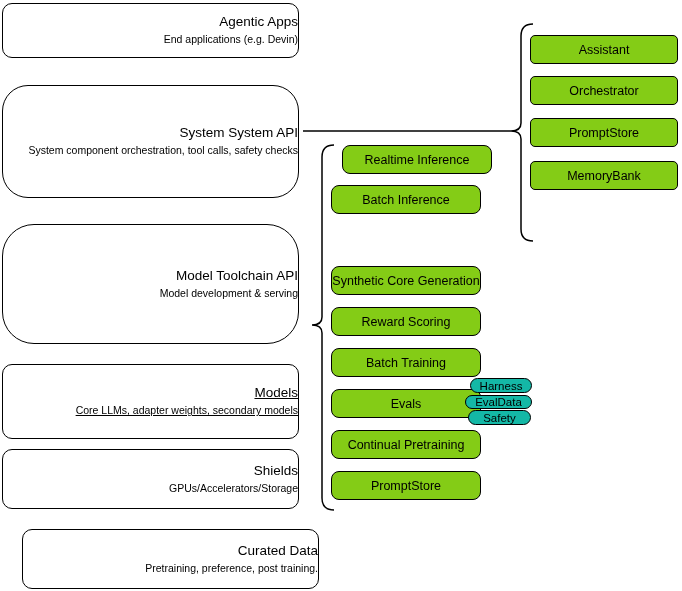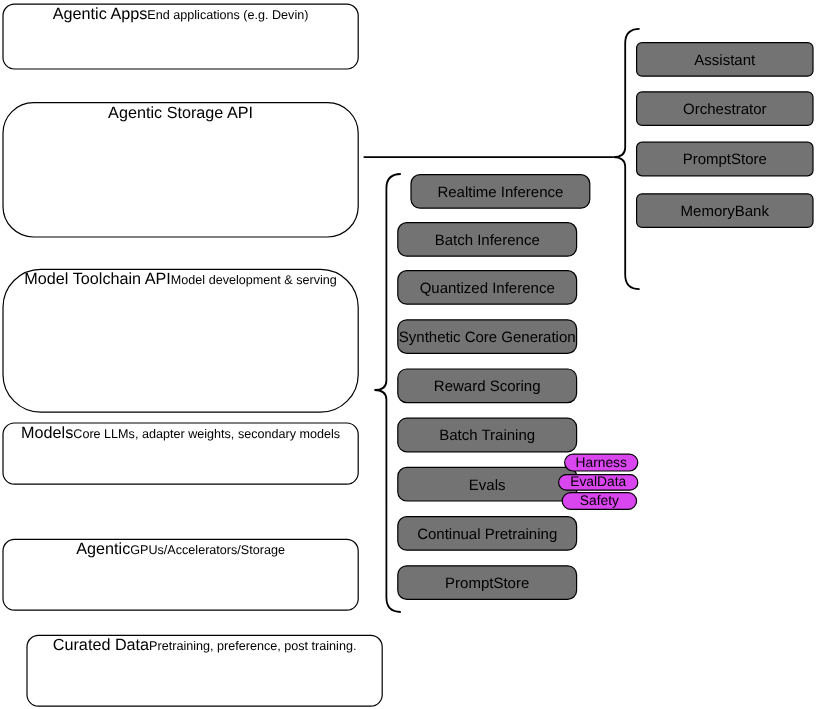--- a/index.html
+++ b/index.html
@@ -13,45 +13,45 @@
     overflow: hidden;
   }
   .layer-box {
     position: absolute;
     left: 2px;
     width: 297px;
     box-sizing: border-box;
     border: 1.5px solid #000000;
     background: #ffffff;
     display: flex;
-    flex-direction: row;
-    align-items: flex-start;
+    flex-direction: column;
+    align-items: flex-end;
     justify-content: center;
     text-align: center;
   }
   .layer-title { font-size: 13.5px; line-height: 1.2; }
   .layer-subtitle { font-size: 10.5px; line-height: 1.3; margin-top: 3px; }
   .node-box {
     position: absolute;
     box-sizing: border-box;
     border: 1.5px solid #000000;
-    background: #737373;
+    background: #84cc16;
     display: flex;
     align-items: center;
     justify-content: center;
     text-align: center;
     font-size: 12.5px;
   }
   .mid-box  { left: 331px; width: 150px; height: 29px; border-radius: 8px; }
   .right-box{ left: 530px; width: 148px; height: 29px; border-radius: 5px; }
   .tag-oval {
     position: absolute;
     box-sizing: border-box;
     border: 1.5px solid #000000;
-    background: #d946ef;
+    background: #14b8a6;
     border-radius: 999px;
     display: flex;
     align-items: center;
     justify-content: center;
     font-size: 11.5px;
     z-index: 5;
   }
   #connector-layer {
     position: absolute;
     left: 0; top: 0;
@@ -75,51 +75,49 @@
     <path d="M 533 24 Q 521 24 521 36 L 521 123 Q 521 131 511 131 Q 521 131 521 139 L 521 229 Q 521 241 533 241"></path>
     <path d="M 334 145 Q 322 145 322 157 L 322 317 Q 322 325 312 325 Q 322 325 322 333 L 322 498 Q 322 510 334 510"></path>
   </svg>
 
   <div class="layer-box" style="top:3px;height:55px;border-radius:10px;">
     <div class="layer-title">Agentic Apps</div>
     <div class="layer-subtitle">End applications (e.g. Devin)</div>
   </div>
 
   <div class="layer-box" style="top:85px;height:113px;border-radius:26px;">
-    <div class="layer-title">Agentic Storage API</div>
+    <div class="layer-title">System System API</div>
+    <div class="layer-subtitle">System component orchestration, tool calls, safety checks</div>
   </div>
 
   <div class="layer-box" style="top:224px;height:120px;border-radius:32px;">
     <div class="layer-title">Model Toolchain API</div>
     <div class="layer-subtitle">Model development &amp; serving</div>
   </div>
 
-  <div class="layer-box" style="top:352px;height:52px;border-radius:10px;">
+  <div class="layer-box" style="top:364px;height:75px;border-radius:10px;text-decoration:underline;">
     <div class="layer-title">Models</div>
     <div class="layer-subtitle">Core LLMs, adapter weights, secondary models</div>
   </div>
 
   <div class="layer-box" style="top:449px;height:60px;border-radius:10px;">
-    <div class="layer-title">Agentic</div>
+    <div class="layer-title">Shields</div>
     <div class="layer-subtitle">GPUs/Accelerators/Storage</div>
   </div>
 
   <div class="layer-box" style="top:529px;height:60px;border-radius:10px;margin-left:20px;">
     <div class="layer-title">Curated Data</div>
     <div class="layer-subtitle">Pretraining, preference, post training.</div>
   </div>
 
   <div class="node-box mid-box" style="top:145px;margin-left:11px;">
     <span>Realtime Inference</span>
   </div>
   <div class="node-box mid-box" style="top:185px;">
     <span>Batch Inference</span>
-  </div>
-  <div class="node-box mid-box" style="top:225px;">
-    <span>Quantized Inference</span>
   </div>
   <div class="node-box mid-box" style="top:266px;">
     <span>Synthetic Core Generation</span>
   </div>
   <div class="node-box mid-box" style="top:307px;">
     <span>Reward Scoring</span>
   </div>
   <div class="node-box mid-box" style="top:348px;">
     <span>Batch Training</span>
   </div>

